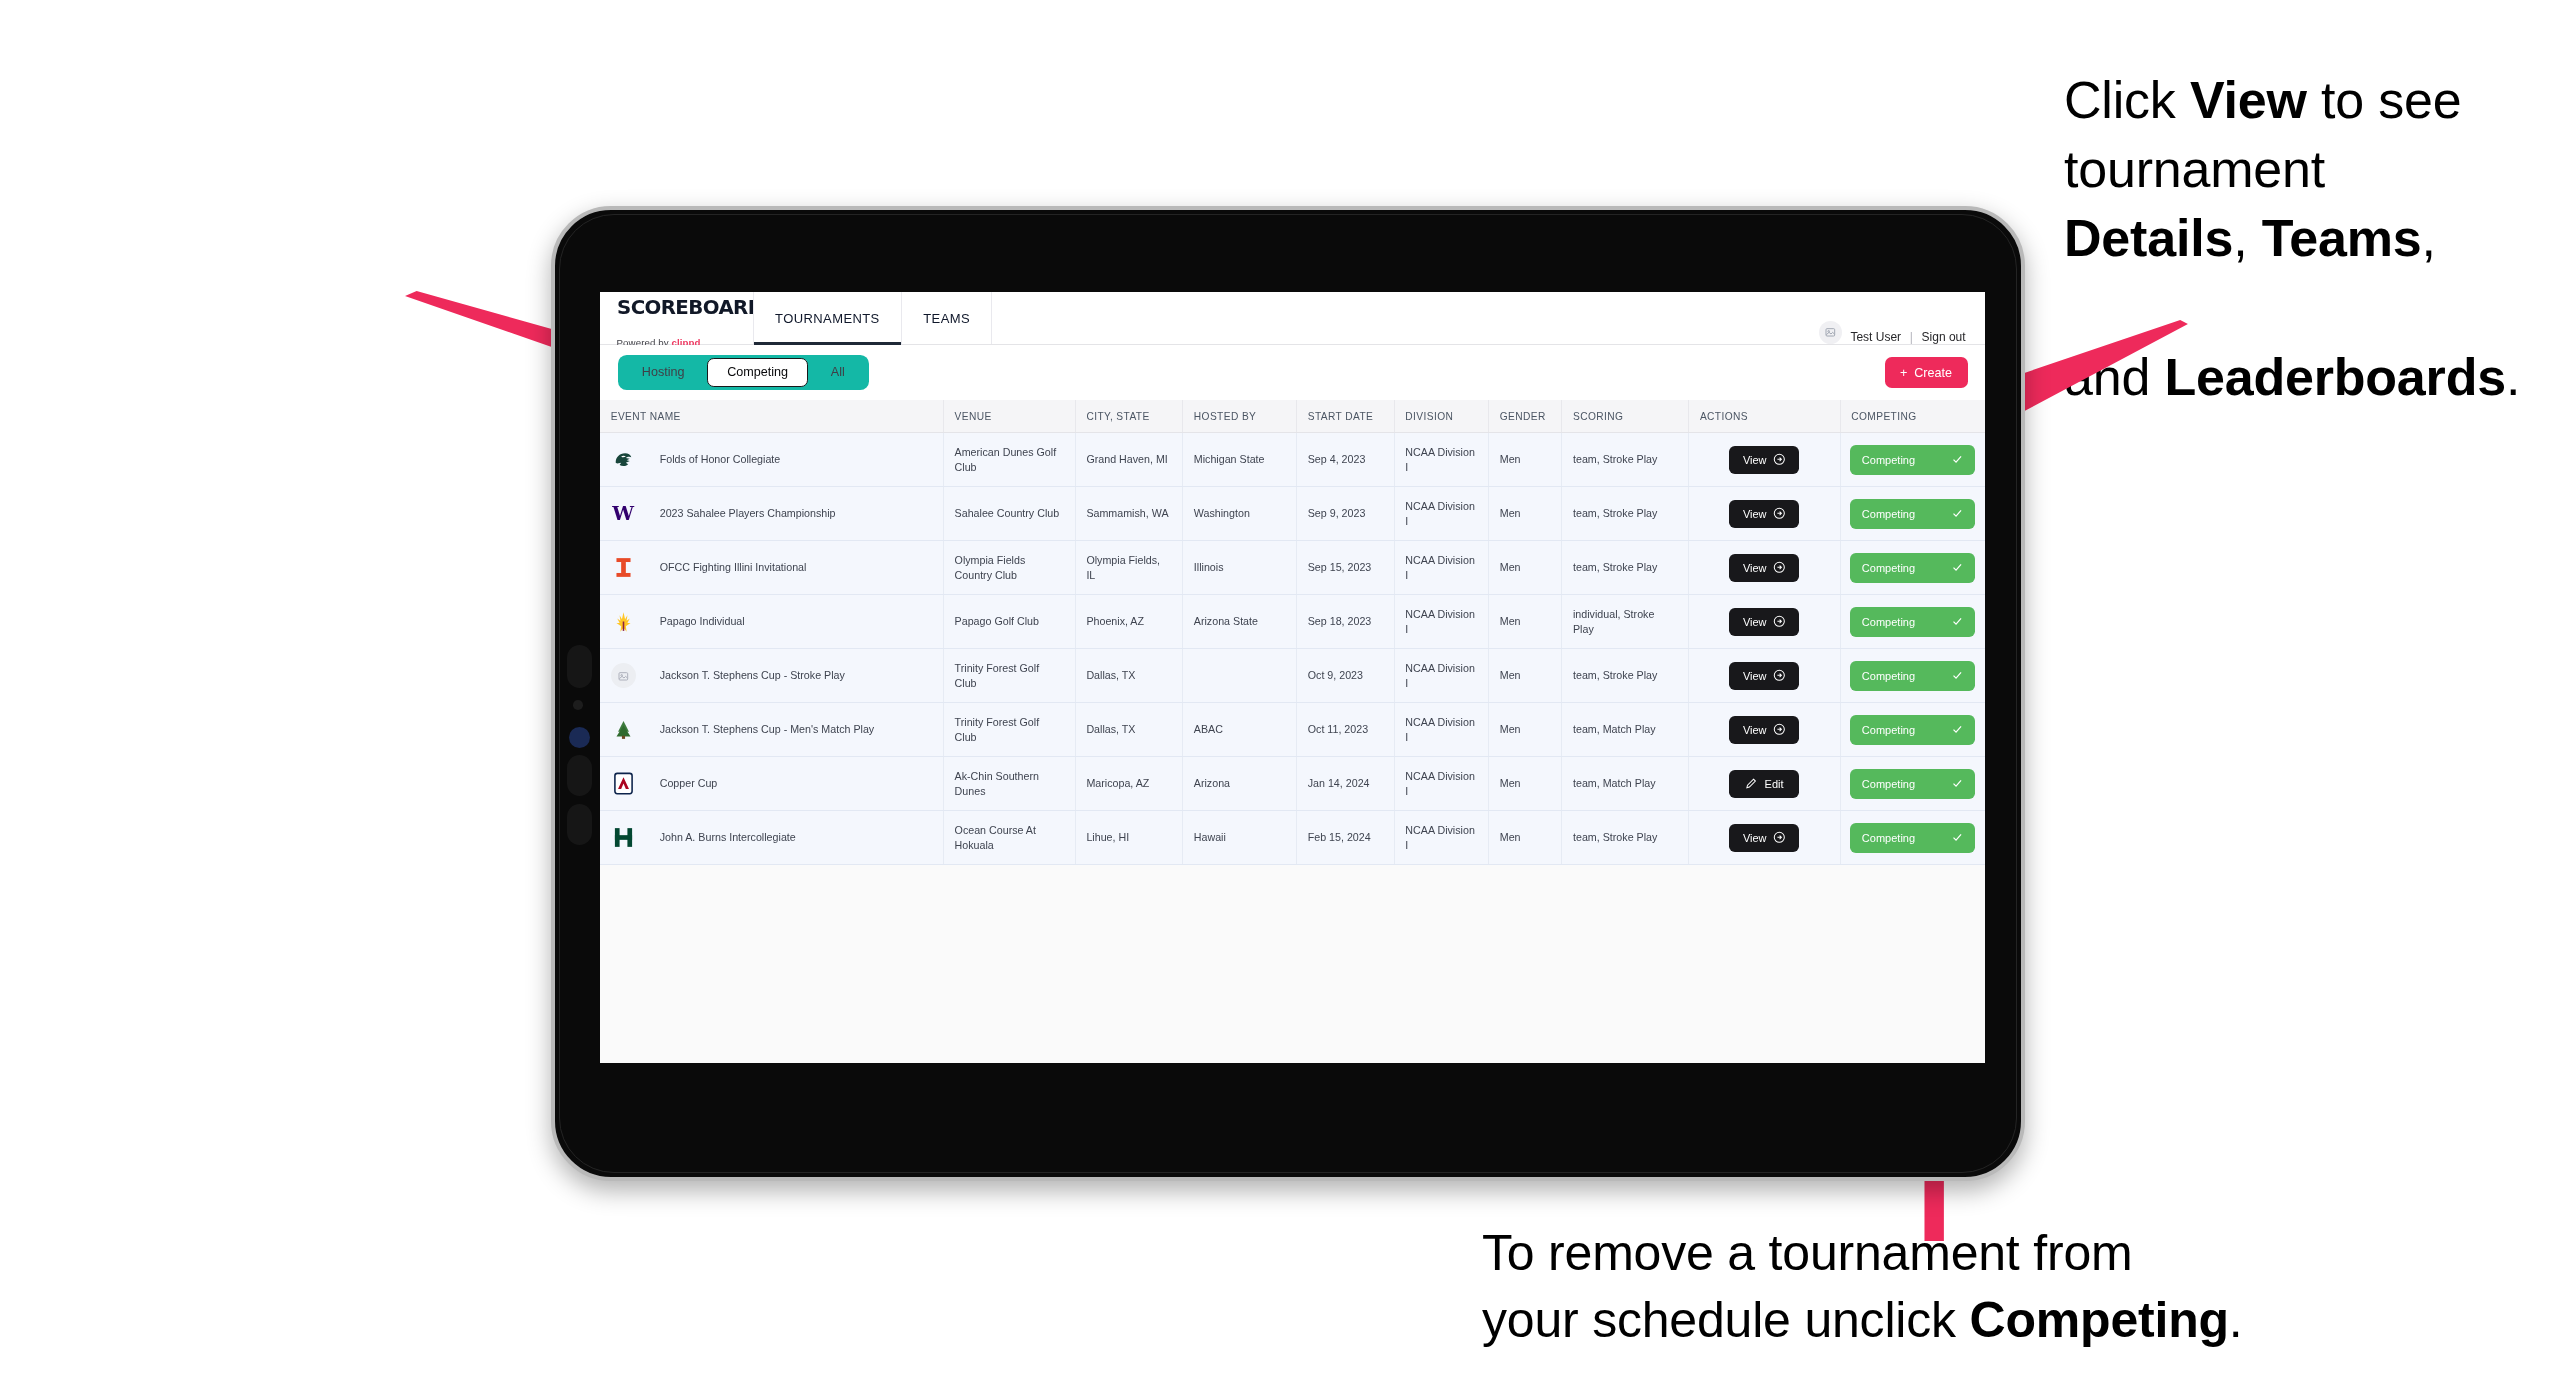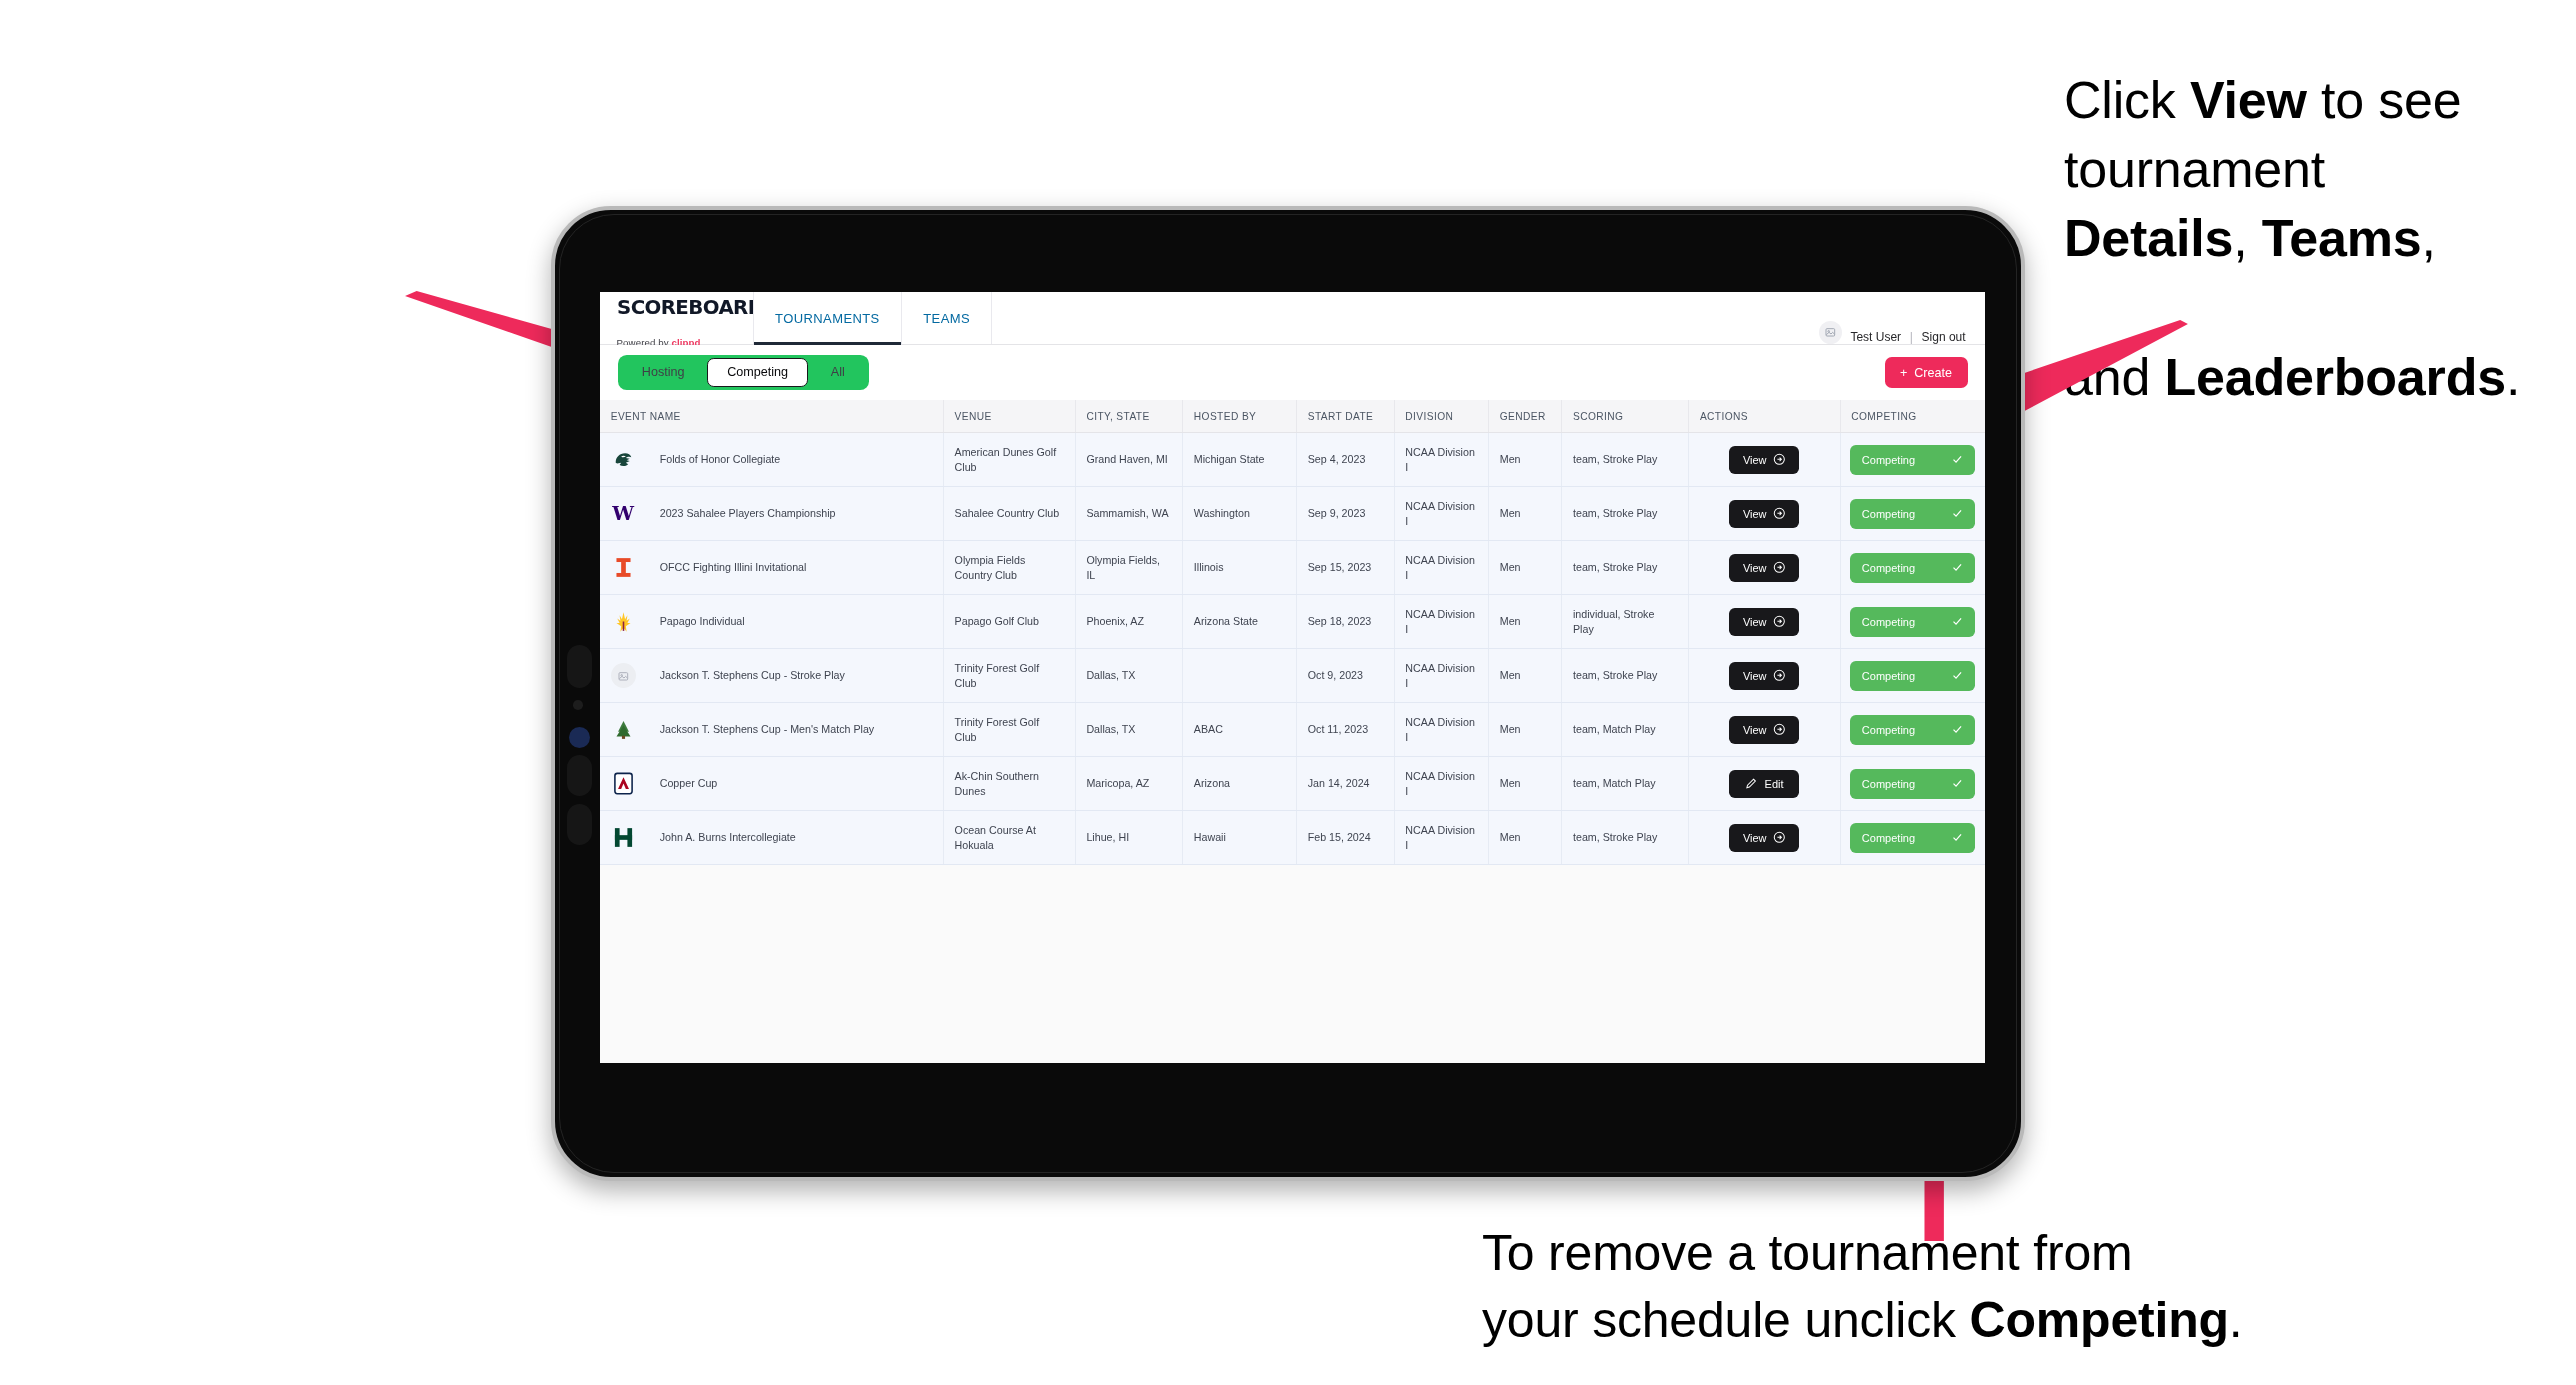--- a/index.html
+++ b/index.html
@@ -71,21 +71,21 @@
     font-family: "DejaVu Sans", sans-serif;
     font-weight: 700; font-size: 19.4px; letter-spacing: -0.6px;
     color: #111827; line-height: 1; transform: scaleX(1.02); transform-origin: left;
   }
   .brand-sub { font-size: 9.7px; color: #3f3f46; margin-top: 20px; letter-spacing: 0.1px;}
   .brand-sub .pink { color: #ef3b63; font-weight: 700; }
 
   .navtabs { display: flex; margin-left: 5.8px; }
   .navtab {
     display: flex; align-items: center; padding: 0 21.3px;
-    font-size: 13px; color: #0369a1; letter-spacing: 0.4px;
+    font-size: 13px; color: #0f172a; letter-spacing: 0.4px;
     border-right: 1px solid #e9e9ee; cursor: pointer;
     position: relative; background: #fff;
   }
   .navtab:first-child { border-left: 1px solid #e9e9ee; }
   .navtab.active::after {
     content: ""; position: absolute; left: 0; right: 0; bottom: -1px;
     height: 2.9px; background: #1f2937;
   }
 
   .userbox {
@@ -98,21 +98,21 @@
   }
   .userbox .sep { color: #b5b5bd; }
   .userbox .link { cursor: pointer; }
 
   
   #filterbar {
     height: 55px; background: #fff; display: flex; align-items: center;
     padding: 0 17.5px; position: relative;
   }
   .segmented {
-    display: flex; background: #22c55e; border-radius: 8.7px; padding: 3.9px; gap: 1.9px;
+    display: flex; background: #14b8a6; border-radius: 8.7px; padding: 3.9px; gap: 1.9px;
   }
   .seg {
     padding: 6.8px 19.4px; font-size: 12.6px; color: #3f3f46; border-radius: 6.8px;
     cursor: pointer; background: transparent; border: 1.9px solid transparent;
     line-height: 1;
   }
   .seg.selected { background: #fff; color: #09090b; border-color: #18181b; font-weight: 400;}
   .create-btn {
     margin-left: auto; background: #ee2a5b; color: #fff; border: none;
     border-radius: 6.8px; padding: 8.7px 15.5px; font-size: 12.6px; cursor: pointer;

